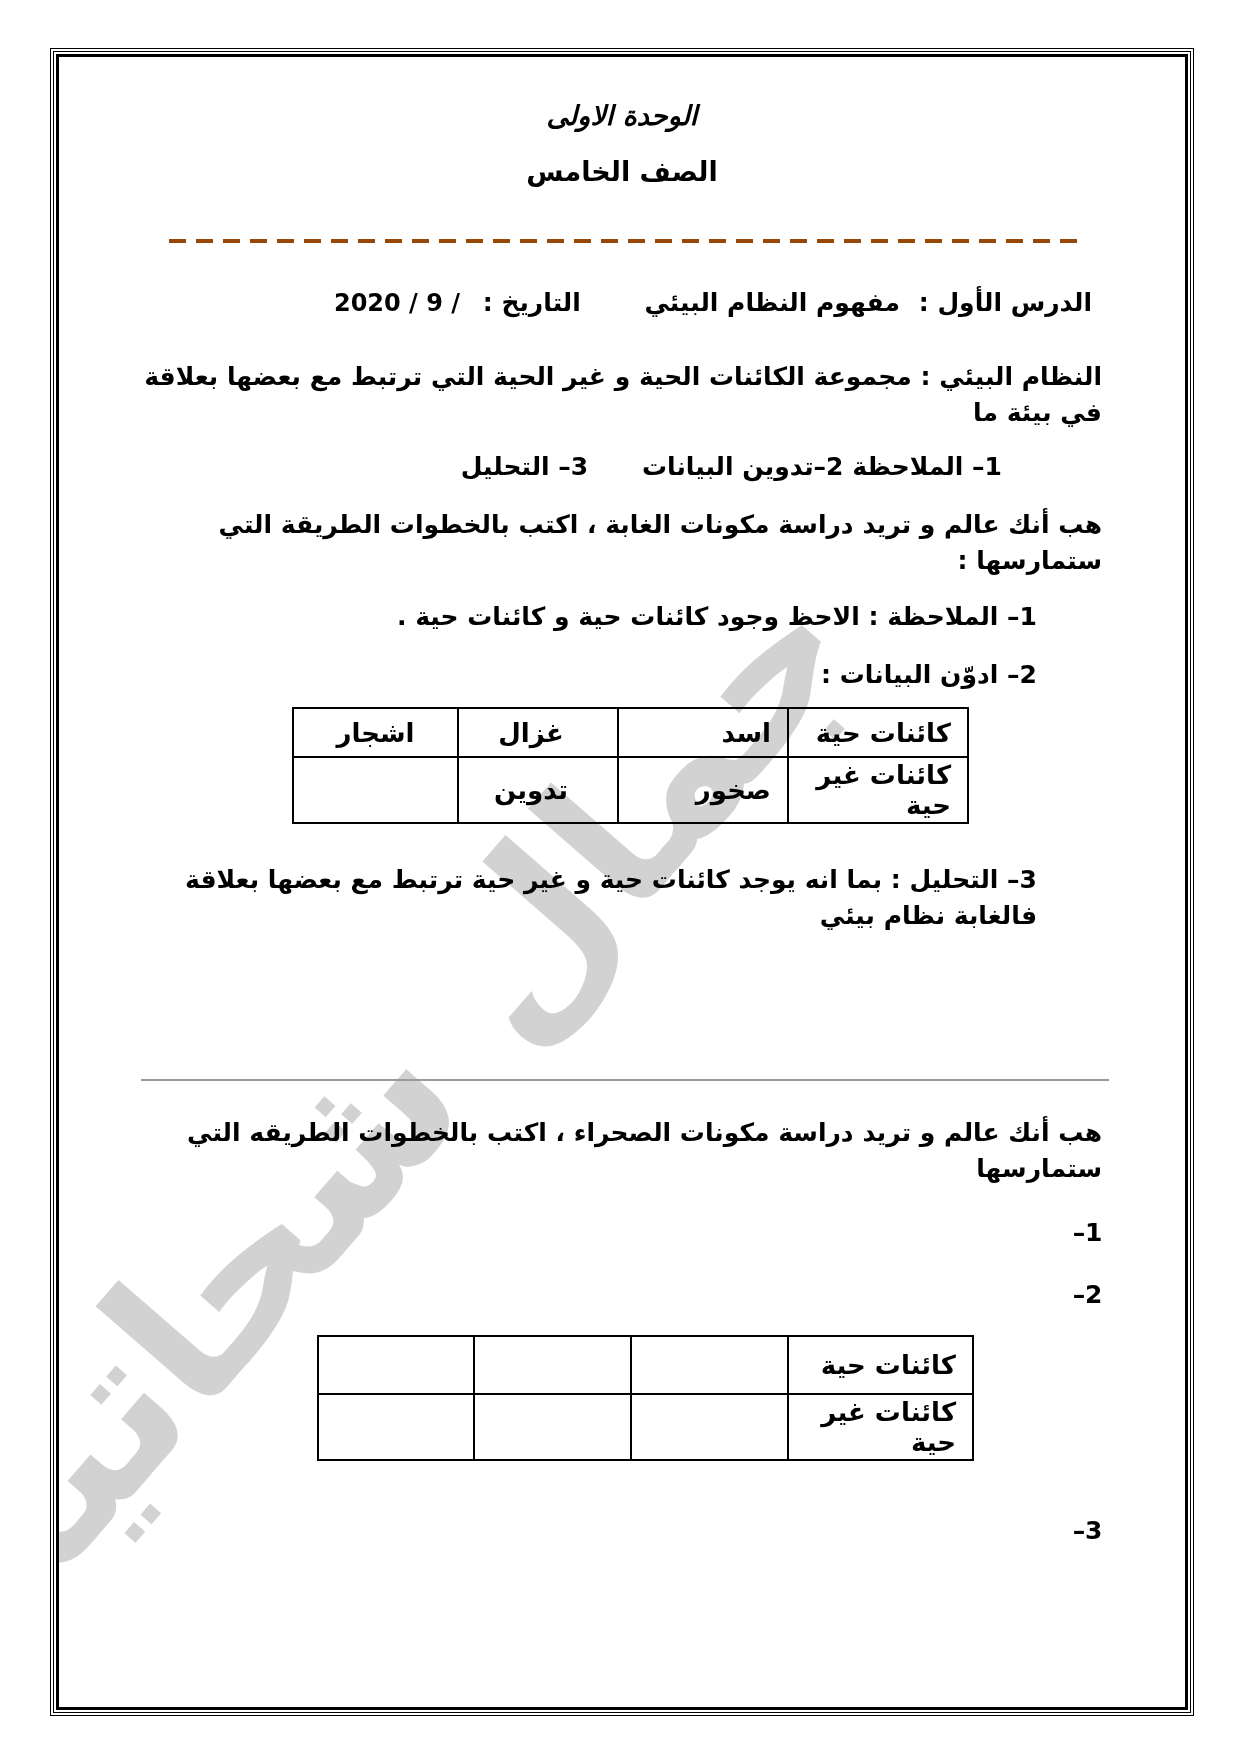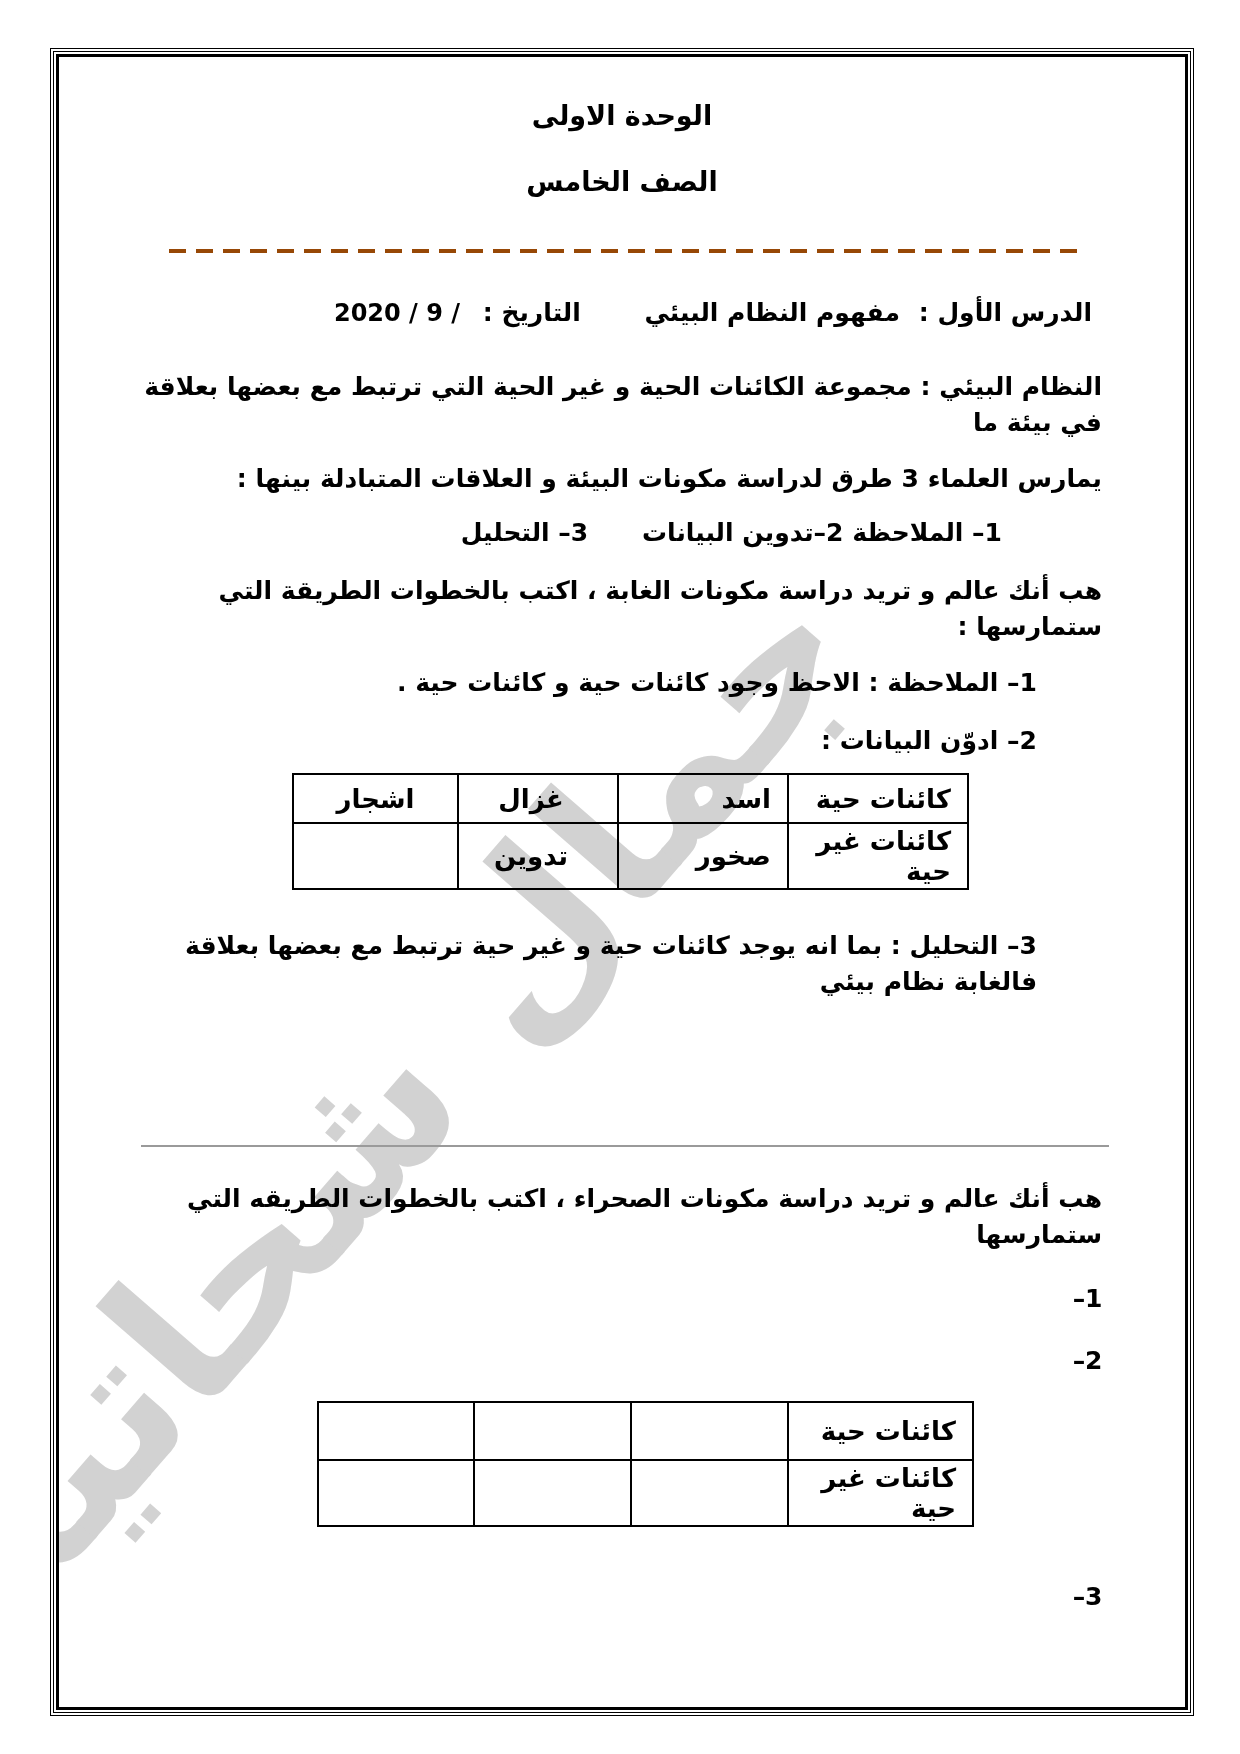--- a/index.html
+++ b/index.html
@@ -56,22 +56,22 @@
     position:relative;
     z-index:2;
     padding:0 68px;
   }
   .title{
     text-align:center;
     font-size:27px;
     font-weight:900;
     line-height:38px;
   }
-  .title.unit{margin-top:40px;}
-  .title.grade{margin-top:28px;}
+  .title.unit{margin-top:40px;font-style:italic;}
+  .title.grade{margin-top:18px;}
   .dashed-line{
     height:4px;
     margin:48px 38px 0 42px;
     background:repeating-linear-gradient(90deg, var(--dashed) 0 17px, transparent 17px 27px);
   }
   .line{
     font-size:25px;
     font-weight:700;
     line-height:36px;
   }
@@ -144,21 +144,20 @@
           <span class="date-label">التاريخ :</span>
           <span class="date-value">/ 9 / 2020</span>
         </div>
 
         <div class="line def-line">
           <span class="heavy">النظام البيئي :</span>
           <span>مجموعة الكائنات الحية و غير الحية التي ترتبط مع بعضها بعلاقة في بيئة ما</span>
         </div>
 
 
-        <div class="line heavy methods-heading">يمارس العلماء 3 طرق لدراسة مكونات البيئة و العلاقات المتبادلة بينها :</div>
 
         <div class="line methods-items">
           <span>1– الملاحظة</span>
           <span class="mi2">2–تدوين البيانات</span>
           <span class="mi3">3– التحليل</span>
         </div>
 
         <div class="line heavy forest-heading">هب أنك عالم و تريد دراسة مكونات الغابة ، اكتب بالخطوات الطريقة التي ستمارسها :</div>
 
         <div class="line step">1– الملاحظة : الاحظ وجود كائنات حية و كائنات حية .</div>

